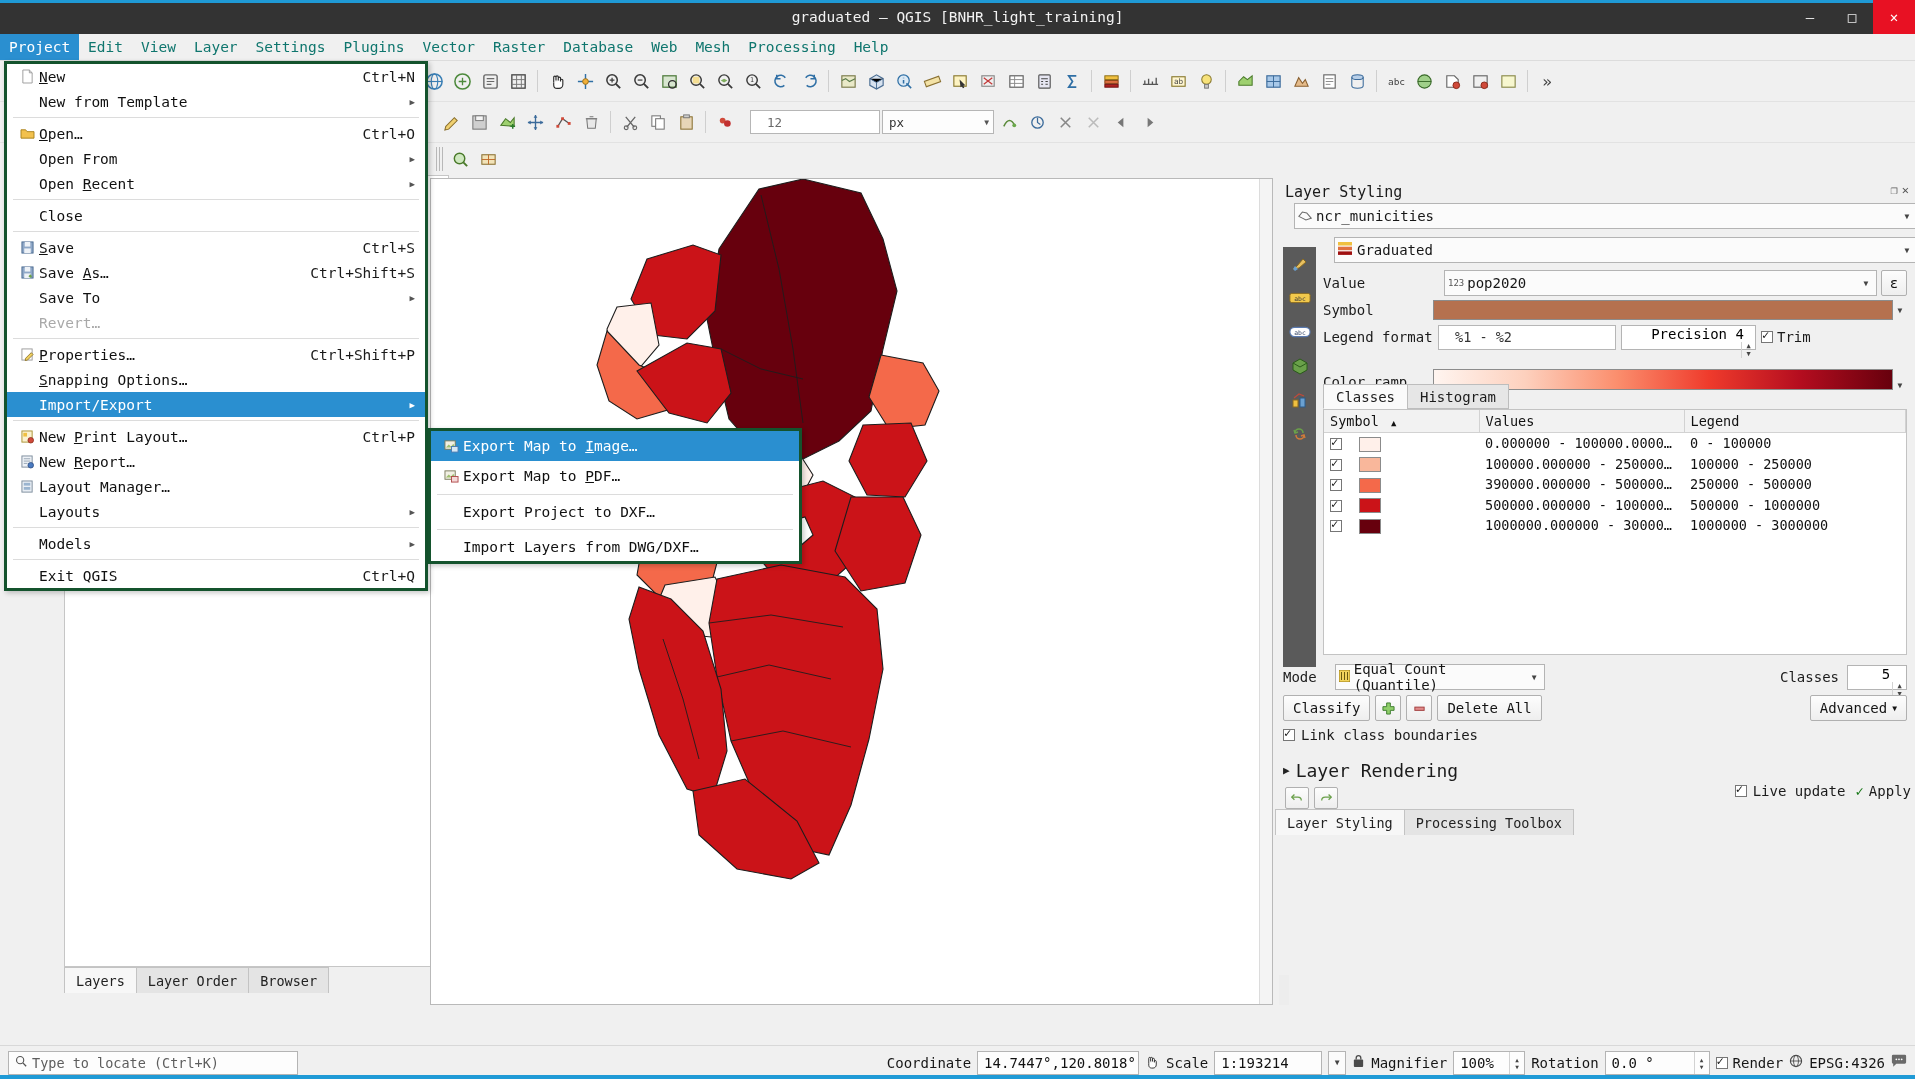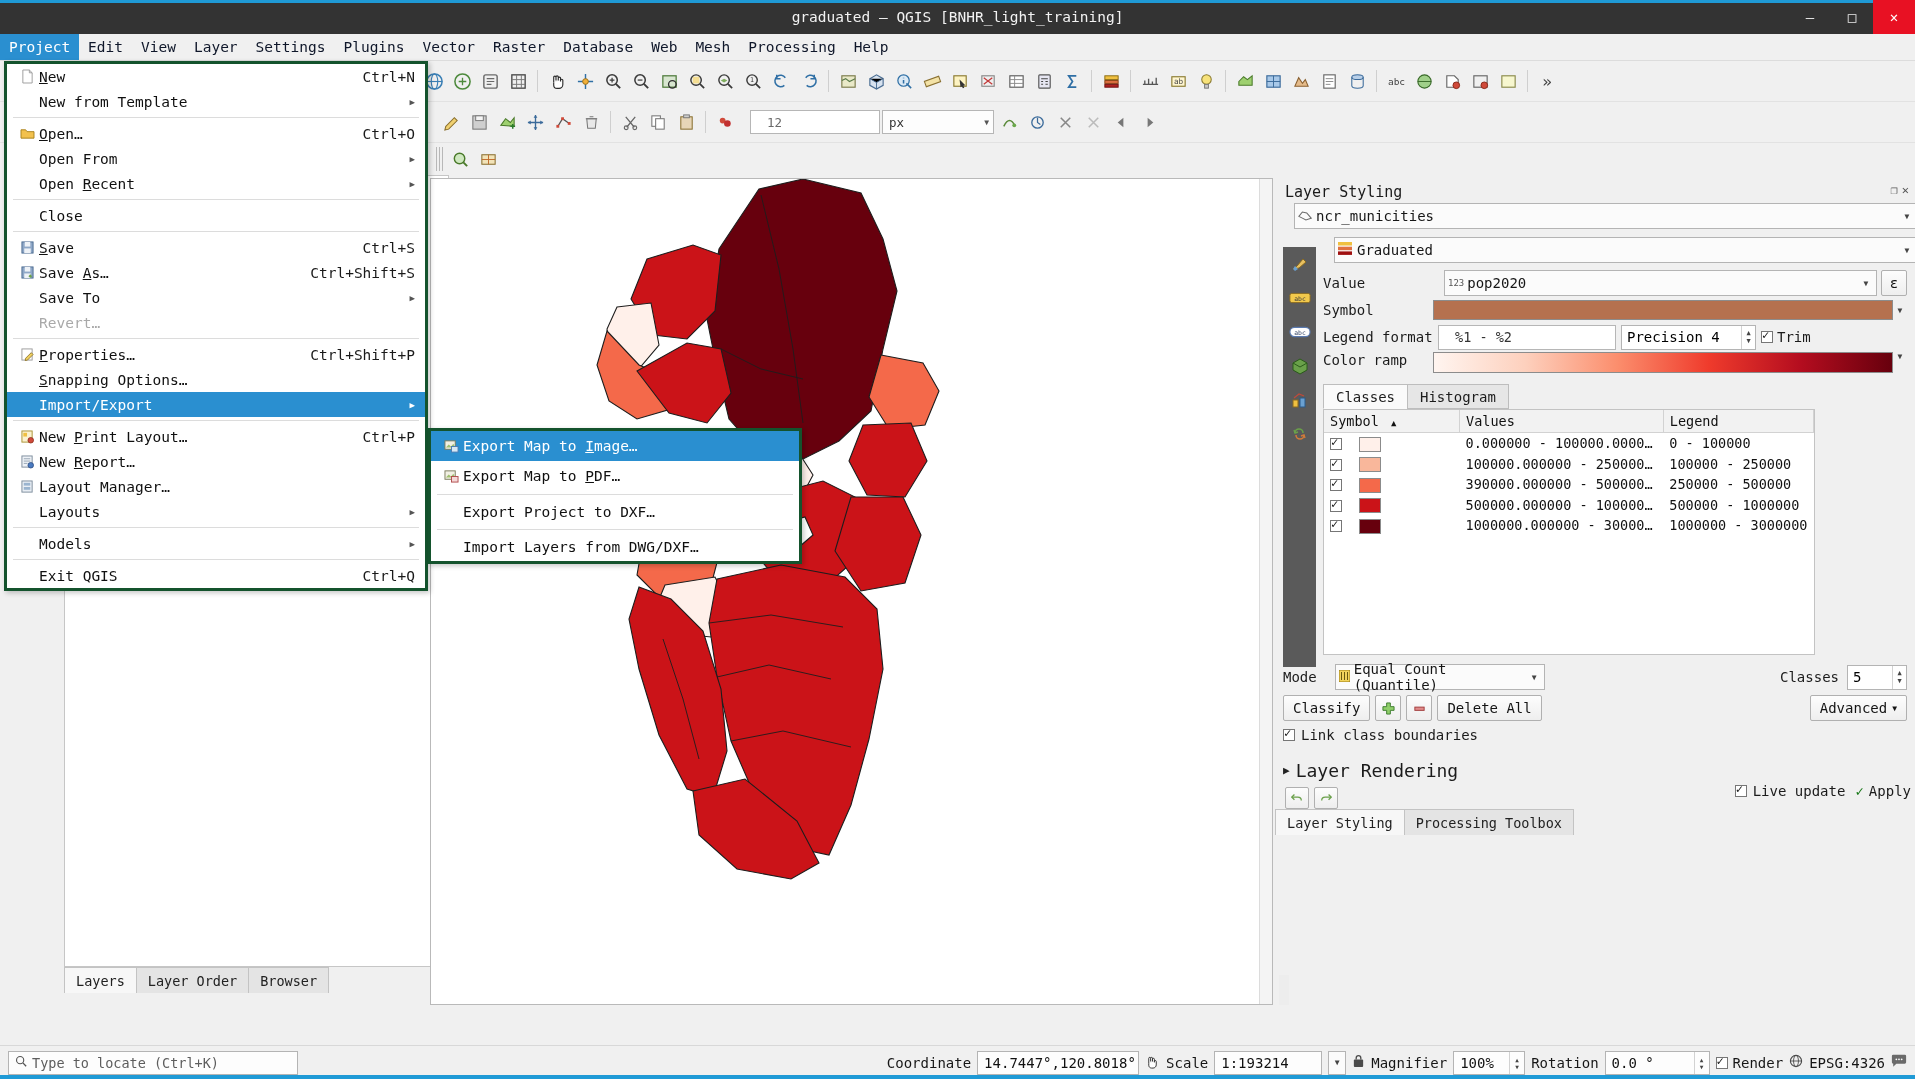--- a/index.html
+++ b/index.html
@@ -25,21 +25,21 @@
   .win-btn.close { background: #e81123; color: #fff; }
   .titlebar-accent { position: absolute; top: 0; left: 0; width: 1915px; height: 3px; background: #1f9ad6; }
 
   
   .menubar {
     position: absolute; top: 34px; left: 0; width: 1915px; height: 27px;
     background: #f0f0f0; display: flex; align-items: stretch;
     border-bottom: 1px solid #dcdcdc;
   }
   .menubar .m {
-    padding: 0 9px; display: flex; align-items: center; font-size: 14.5px; color: #0f172a;
+    padding: 0 9px; display: flex; align-items: center; font-size: 14.5px; color: #0f766e;
     white-space: nowrap;
   }
   .menubar .m.active { background: #2a8fd0; color: #ffffff; }
 
   
   .toolbar {
     position: absolute; left: 0; width: 1915px; background: #f0f0f0;
     border-bottom: 1px solid #e2e2e2;
     display: flex; align-items: center; gap: 2px; padding-left: 4px;
   }
@@ -128,21 +128,21 @@
          vertical-align: middle; position: relative; }
   .cbx.on::after { content: "✓"; position: absolute; left: 0px; top: -4px; font-size: 12px; color: #111; }
 
   .btn {
     border: 1px solid #b0b0b0; background: linear-gradient(#fdfdfd,#eeeeee);
     height: 26px; padding: 0 9px; display: inline-flex; align-items: center;
     font-size: 14px; color: #141414; border-radius: 2px;
   }
   .btn.sm { padding: 0 5px; }
   .spin { border: 1px solid #b4b4b4; background: #fff; height: 25px; display: flex; align-items: center;
-          padding-left: 5px; font-size: 14px; }
+          padding-left: 18px; font-size: 14px; flex-direction: column; }
   .spin .sb { margin-left: auto; width: 14px; height: 23px; display: flex; flex-direction: column;
               justify-content: center; align-items: center; border-left: 1px solid #d2d2d2;
               font-size: 7px; line-height: 8px; color: #444; }
 
   
   .popup {
     position: absolute; background: #ffffff; border: 3px solid #14532d;
     box-shadow: 2px 2px 5px rgba(0,0,0,0.22); z-index: 50;
   }
   .popup .mi {
@@ -785,36 +785,36 @@
             <span>▲</span>
             <span>▼</span>
           </span>
       </div>
       <div style="display:flex;align-items:center;gap:4px">
         <span class="cbx on"></span>
         <span class="field-label">Trim</span>
       </div>
     </div>
 
-    <div style="position:absolute;left:48px;top:177px;width:584px;height:26px;display:flex;align-items:flex-start">
+    <div style="position:absolute;left:48px;top:189px;width:584px;height:26px;display:flex;align-items:flex-end">
       <div class="field-label" style="width:110px">Color ramp</div>
       <div style="flex:1;height:21px;border:1px solid #8c8c8c;background:linear-gradient(to right,#fff5f0,#fdd0bd,#fb8e6d,#ef3b2c,#b40d1f,#67000d)"></div>
       <div style="width:14px;text-align:center;font-size:8px;color:#444">▼</div>
     </div>
 
     <div class="tabs2" style="position:absolute;left:48px;top:209px;">
       <div class="tab2 sel">
           <span>Classes</span>
         </div>
       <div class="tab2">
           <span>Histogram</span>
         </div>
     </div>
 
-    <div style="position:absolute;left:48px;top:234px;width:492px;height:246px;border:1px solid #c3c3c3;background:#fff;overflow:hidden">
+    <div style="position:absolute;left:48px;top:234px;width:584px;height:246px;border:1px solid #c3c3c3;background:#fff;overflow:hidden">
       <table class="classes">
         <thead>
           <tr>
             <th style="width:155px">
               <span>Symbol</span>
               <span style="font-size:9px;margin-left:4px">▲</span>
             </th>
             <th style="width:205px"><span>Values</span></th>
             <th><span>Legend</span></th>
           </tr>

